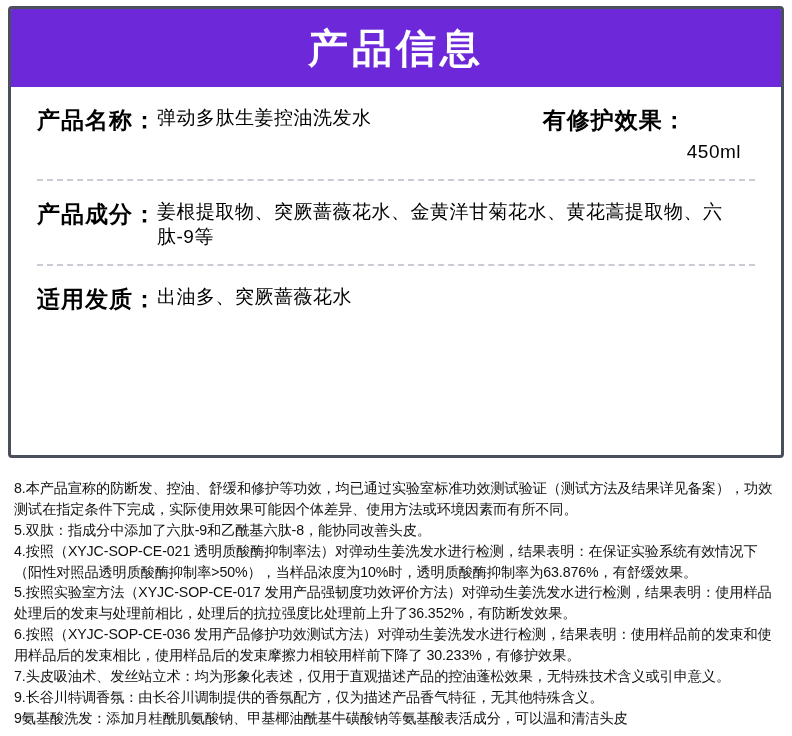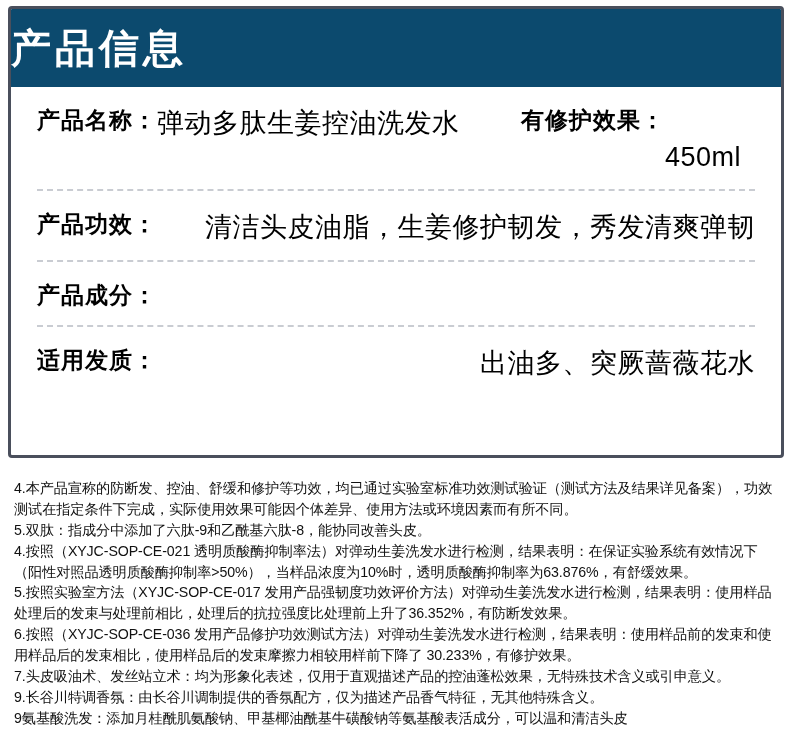--- a/index.html
+++ b/index.html
@@ -28,54 +28,53 @@
     width: 776px;
     height: 452px;
     background: #ffffff;
     border: 3px solid #4a4f5c;
     border-radius: 4px;
     box-sizing: border-box;
     overflow: hidden;
   }
   .card-header {
     height: 78px;
-    background: #0c4a6e;
+    background: #6d28d9;
     display: flex;
     align-items: center;
-    justify-content: flex-start;
+    justify-content: center;
   }
   .card-title {
     color: #ffffff;
     font-size: 40px;
     font-weight: bold;
     letter-spacing: 4px;
     line-height: 1;
   }
   .card-body {
     padding: 0 26px;
   }
   .spec-row {
     display: flex;
     align-items: flex-start;
     padding: 18px 0 14px 0;
-    text-align: right;
   }
   .spec-row.divider {
     border-bottom: 2px dashed #c9ccd2;
   }
   .spec-label {
     font-size: 23px;
     font-weight: bold;
     white-space: nowrap;
     line-height: 1.35;
     flex: 0 0 auto;
     letter-spacing: 1px;
   }
   .spec-value {
-    font-size: 27px;
+    font-size: 19px;
     line-height: 1.35;
     flex: 1 1 auto;
     letter-spacing: 0.5px;
   }
   .row-inline {
     display: flex;
     align-items: flex-start;
     width: 100%;
     justify-content: space-between;
   }
@@ -125,39 +124,36 @@
             <span class="spec-label">产品名称：</span>
             <span class="spec-value">弹动多肽生姜控油洗发水</span>
           </div>
           <div class="right-group">
             <span class="spec-label">有修护效果：</span>
             <span class="spec-value">450ml</span>
           </div>
         </div>
       </div>
 
-      <div class="spec-row divider">
-        <span class="spec-label">产品功效：</span>
-        <span class="spec-value">清洁头皮油脂，生姜修护韧发，秀发清爽弹韧</span>
-      </div>
 
       <div class="spec-row divider">
         <span class="spec-label">产品成分：</span>
+        <span class="spec-value">姜根提取物、突厥蔷薇花水、金黄洋甘菊花水、黄花蒿提取物、六肽-9等</span>
       </div>
 
       <div class="spec-row">
         <span class="spec-label">适用发质：</span>
         <span class="spec-value">出油多、突厥蔷薇花水</span>
       </div>
 
     </div>
   </div>
 
   <div class="notes">
-    <div class="note wrap">4.本产品宣称的防断发、控油、舒缓和修护等功效，均已通过实验室标准功效测试验证（测试方法及结果详见备案），功效测试在指定条件下完成，实际使用效果可能因个体差异、使用方法或环境因素而有所不同。</div>
+    <div class="note wrap">8.本产品宣称的防断发、控油、舒缓和修护等功效，均已通过实验室标准功效测试验证（测试方法及结果详见备案），功效测试在指定条件下完成，实际使用效果可能因个体差异、使用方法或环境因素而有所不同。</div>
     <div class="note">5.双肽：指成分中添加了六肽-9和乙酰基六肽-8，能协同改善头皮。</div>
     <div class="note wrap">4.按照（XYJC-SOP-CE-021 透明质酸酶抑制率法）对弹动生姜洗发水进行检测，结果表明：在保证实验系统有效情况下（阳性对照品透明质酸酶抑制率&gt;50%），当样品浓度为10%时，透明质酸酶抑制率为63.876%，有舒缓效果。</div>
     <div class="note wrap">5.按照实验室方法（XYJC-SOP-CE-017 发用产品强韧度功效评价方法）对弹动生姜洗发水进行检测，结果表明：使用样品处理后的发束与处理前相比，处理后的抗拉强度比处理前上升了36.352%，有防断发效果。</div>
     <div class="note wrap">6.按照（XYJC-SOP-CE-036 发用产品修护功效测试方法）对弹动生姜洗发水进行检测，结果表明：使用样品前的发束和使用样品后的发束相比，使用样品后的发束摩擦力相较用样前下降了 30.233%，有修护效果。</div>
     <div class="note">7.头皮吸油术、发丝站立术：均为形象化表述，仅用于直观描述产品的控油蓬松效果，无特殊技术含义或引申意义。</div>
     <div class="note">9.长谷川特调香氛：由长谷川调制提供的香氛配方，仅为描述产品香气特征，无其他特殊含义。</div>
     <div class="note">9氨基酸洗发：添加月桂酰肌氨酸钠、甲基椰油酰基牛磺酸钠等氨基酸表活成分，可以温和清洁头皮</div>
   </div>
 
 </div>

